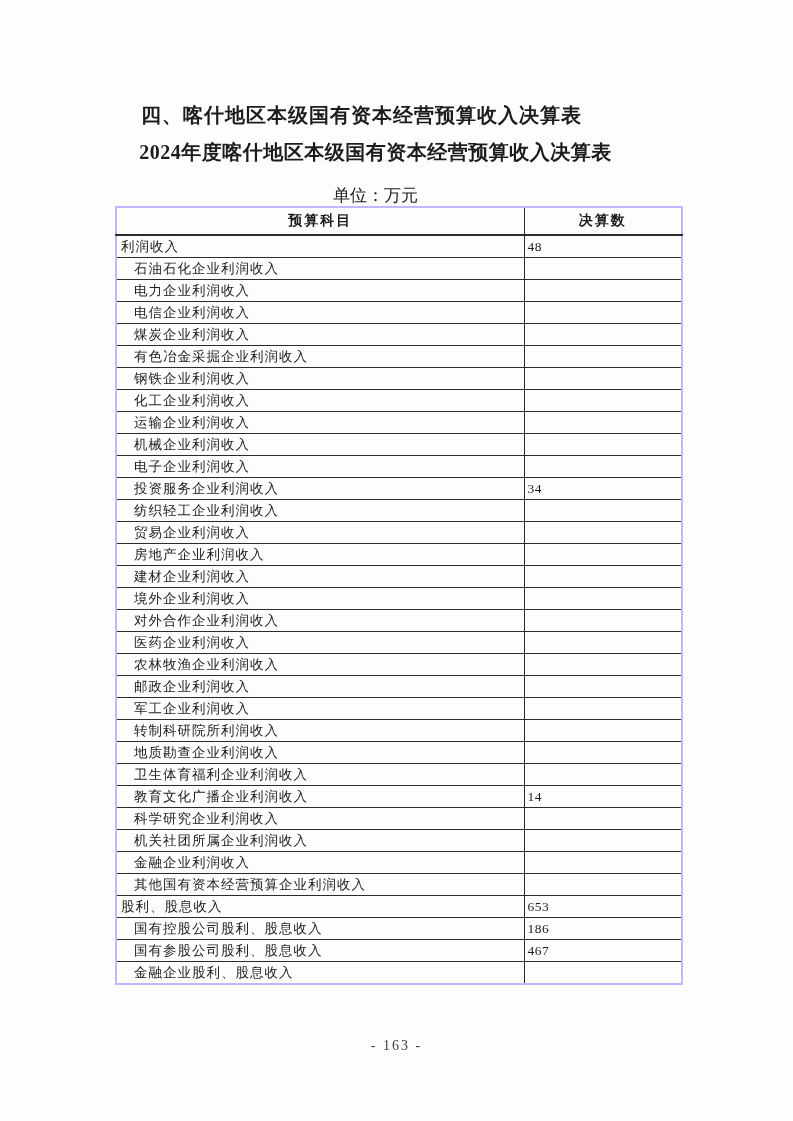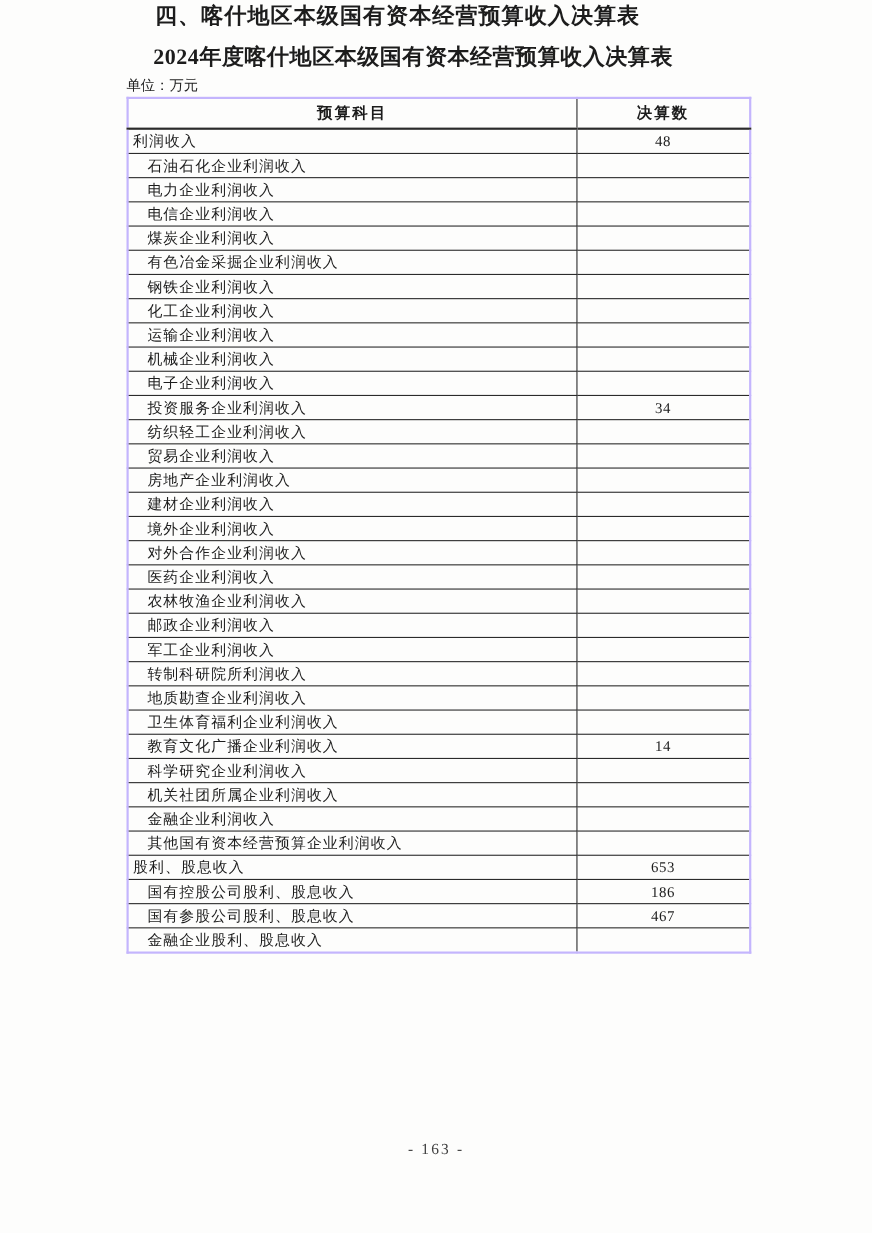--- a/index.html
+++ b/index.html
@@ -14,43 +14,44 @@
     background: #fdfdfc;
     position: relative;
     font-family: "Liberation Serif", serif;
     color: #1c1c1c;
     overflow: hidden;
     box-sizing: border-box;
   }
   .content {
     margin-left: 115px;
     width: 521px;
+    padding-top: 100px;
   }
   .section-title {
     margin: 0 0 0 26px;
     font-family: "Liberation Sans", sans-serif;
     font-weight: 700;
     font-size: 20px;
     line-height: 30px;
     letter-spacing: 1px;
   }
   .table-title {
     margin: 7px 0 0 0;
     text-align: center;
     font-family: "Liberation Serif", serif;
     font-weight: 700;
     font-size: 20px;
     line-height: 30px;
     letter-spacing: 0.5px;
   }
   .unit-label {
-    margin-top: 2px;
+    margin-top: 20px;
     margin-bottom: 2px;
-    text-align: left;
-    font-size: 13px;
+    text-align: center;
+    font-size: 17px;
     line-height: 17px;
   }
   table.budget-table {
     width: 566px;
     border-collapse: collapse;
     table-layout: fixed;
     border: 2px solid #c4b5fd;
   }
   .budget-table col.col-subject { width: 408px; }
   .budget-table col.col-amount  { width: 158px; }
@@ -68,21 +69,21 @@
     border: 1px solid #2b2b2b;
     height: 21px;
     font-size: 13.5px;
     padding: 0 3px;
     letter-spacing: 1px;
     white-space: nowrap;
     overflow: hidden;
   }
   .budget-table td.subject { text-align: left; padding-left: 4px; }
   .budget-table td.subject.indent { padding-left: 17px; }
-  .budget-table td.amount { text-align: center; letter-spacing: 0.5px; margin-left: 20px; }
+  .budget-table td.amount { letter-spacing: 0.5px; margin-left: 20px; }
   .page-number {
     position: absolute;
     left: 0;
     width: 793px;
     top: 1038px;
     text-align: center;
     font-size: 14px;
     letter-spacing: 2px;
     color: #404040;
   }

